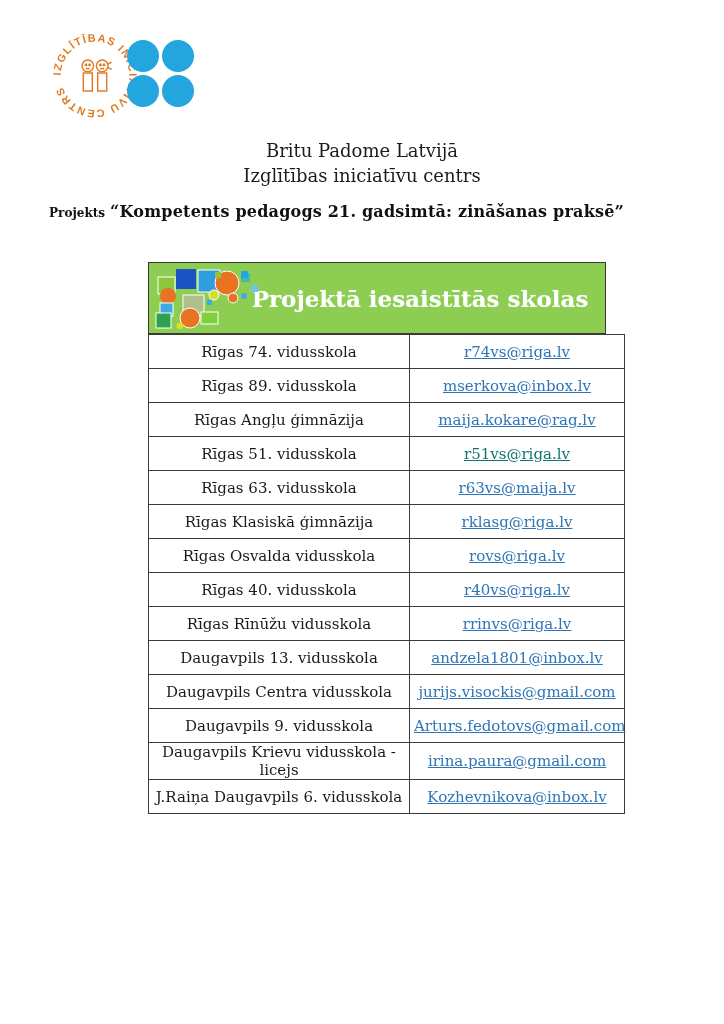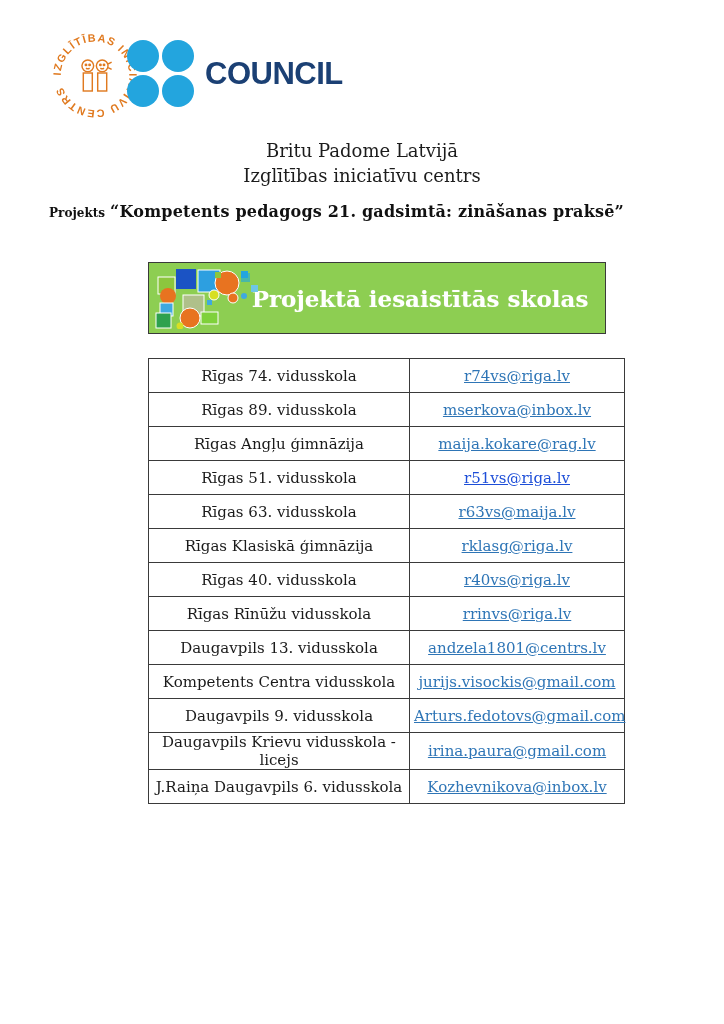--- a/index.html
+++ b/index.html
@@ -31,21 +31,21 @@
 
   
   .school-table{position:absolute;left:148px;top:262px;width:458px;
     border-collapse:collapse;}
   .table-header{position:relative;height:70px;border:1px solid #3a3a3a;
     display:flex;align-items:center;justify-content:center;}
   .mosaic{position:absolute;left:6px;top:4px;width:106px;height:62px;}
   .lone-square{position:absolute;left:92px;top:8px;width:7px;height:7px;}
   .table-title{font-weight:bold;font-size:23px;color:#ffffff;
     padding-left:86px;text-shadow:0 0 1px rgba(255,255,255,0.4);}
-  .rows{width:458px;border-collapse:collapse;table-layout:fixed;margin-top:24px;}
+  .rows{width:458px;border-collapse:collapse;table-layout:fixed;}
   .rows td{border:1px solid #3a3a3a;height:33px;text-align:center;
     vertical-align:middle;font-size:15px;padding:0 4px;}
   .cell-school{width:252px;color:#1a1a1a;}
   .cell-email{width:206px;}
   .cell-email a{}
 </style>
 </head>
 <body>
 
 <div class="page">
@@ -77,21 +77,20 @@
     </svg>
 
     <div class="bc-logo">
       <div class="bc-circles">
         <div class="bc-circle js-bc-dot" style="background: rgb(35, 165, 222);"></div>
         <div class="bc-circle js-bc-dot" style="background: rgb(35, 165, 222);"></div>
         <div class="bc-circle js-bc-dot" style="background: rgb(35, 165, 222);"></div>
         <div class="bc-circle js-bc-dot" style="background: rgb(35, 165, 222);"></div>
       </div>
       <div class="bc-text js-bc-text" style="color: rgb(27, 64, 116);">
-        <div>COUNCIL</div>
       </div>
     </div>
   </div>
 
   <div class="org-title">
     <div>Britu Padome Latvijā</div>
     <div>Izglītības iniciatīvu centrs</div>
   </div>
 
   <div class="project-line">
@@ -154,21 +153,21 @@
     <td class="cell-email">
       <a href="#" style="color: rgb(46, 117, 182);">maija.kokare@rag.lv</a>
     </td>
   </tr>
 
   <tr>
     <td class="cell-school">
       <span>Rīgas 51. vidusskola</span>
     </td>
     <td class="cell-email">
-      <a href="#" style="color: #1d4ed8; text-align: right;">r51vs@riga.lv</a>
+      <a href="#" style="color: #0f766e; text-align: right;">r51vs@riga.lv</a>
     </td>
   </tr>
 
   <tr>
     <td class="cell-school">
       <span>Rīgas 63. vidusskola</span>
     </td>
     <td class="cell-email">
       <a href="#" style="color: rgb(46, 117, 182);">r63vs@maija.lv</a>
     </td>
@@ -176,20 +175,28 @@
 
   <tr>
     <td class="cell-school">
       <span>Rīgas Klasiskā ģimnāzija</span>
     </td>
     <td class="cell-email">
       <a href="#" style="color: rgb(46, 117, 182);">rklasg@riga.lv</a>
     </td>
   </tr>
 
+  <tr>
+    <td class="cell-school">
+      <span>Rīgas Osvalda vidusskola</span>
+    </td>
+    <td class="cell-email">
+      <a href="#" style="color: rgb(46, 117, 182);">rovs@riga.lv</a>
+    </td>
+  </tr>
 
   <tr>
     <td class="cell-school">
       <span>Rīgas 40. vidusskola</span>
     </td>
     <td class="cell-email">
       <a href="#" style="color: rgb(46, 117, 182);">r40vs@riga.lv</a>
     </td>
   </tr>
 
@@ -200,27 +207,27 @@
     <td class="cell-email">
       <a href="#" style="color: rgb(46, 117, 182);">rrinvs@riga.lv</a>
     </td>
   </tr>
 
   <tr>
     <td class="cell-school">
       <span>Daugavpils 13. vidusskola</span>
     </td>
     <td class="cell-email">
-      <a href="#" style="color: rgb(46, 117, 182);">andzela1801@centrs.lv</a>
-    </td>
-  </tr>
-
-  <tr>
-    <td class="cell-school">
-      <span>Kompetents Centra vidusskola</span>
+      <a href="#" style="color: rgb(46, 117, 182);">andzela1801@inbox.lv</a>
+    </td>
+  </tr>
+
+  <tr>
+    <td class="cell-school">
+      <span>Daugavpils Centra vidusskola</span>
     </td>
     <td class="cell-email">
       <a href="#" style="color: rgb(46, 117, 182);">jurijs.visockis@gmail.com</a>
     </td>
   </tr>
 
   <tr>
     <td class="cell-school">
       <span>Daugavpils 9. vidusskola</span>
     </td>

